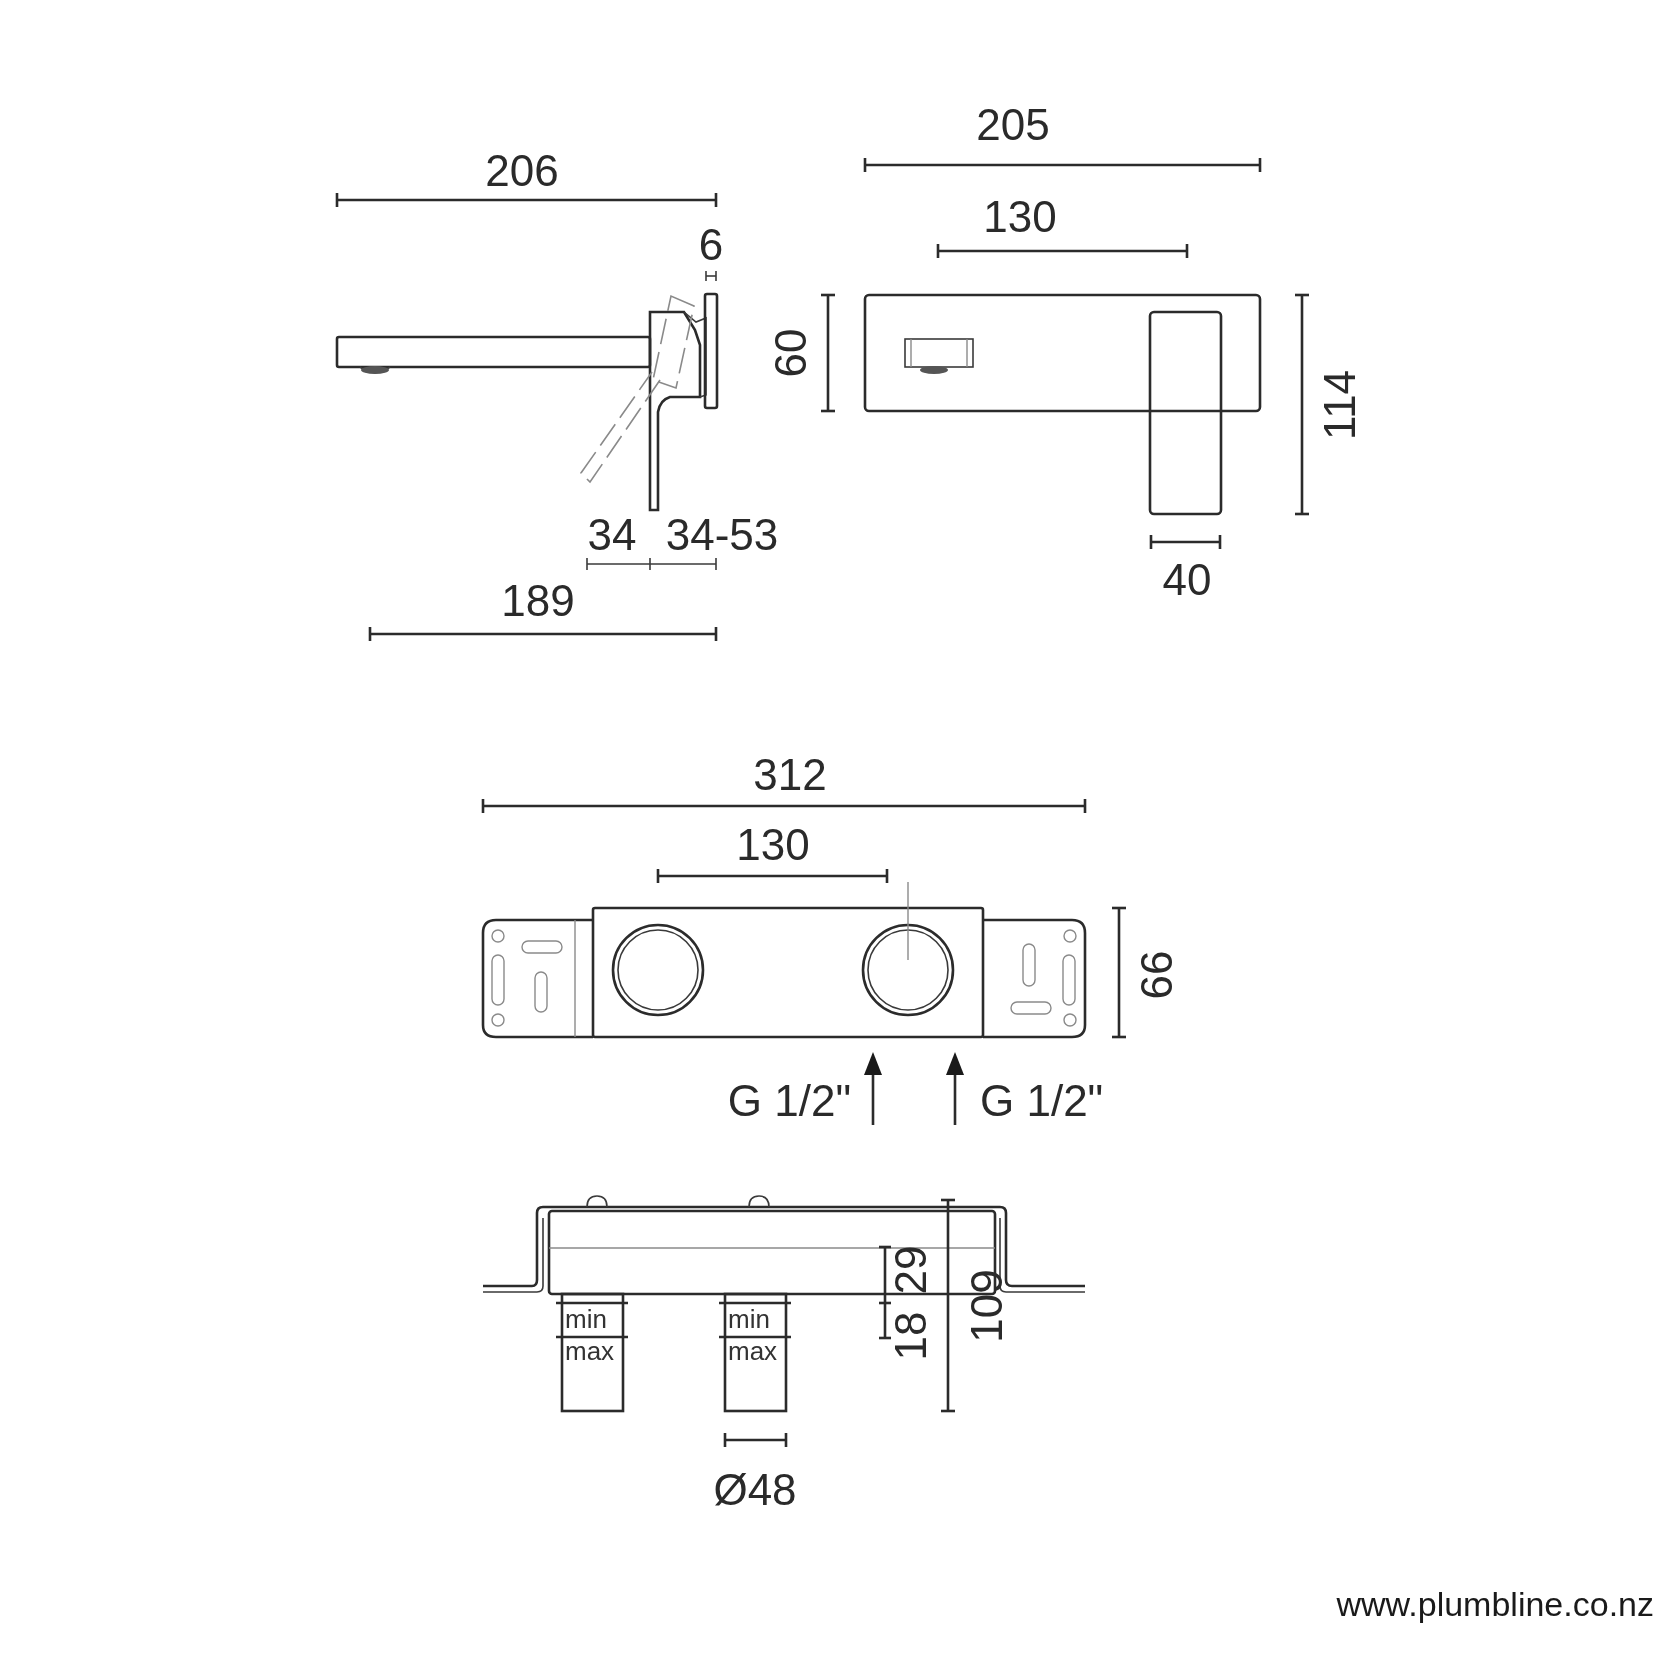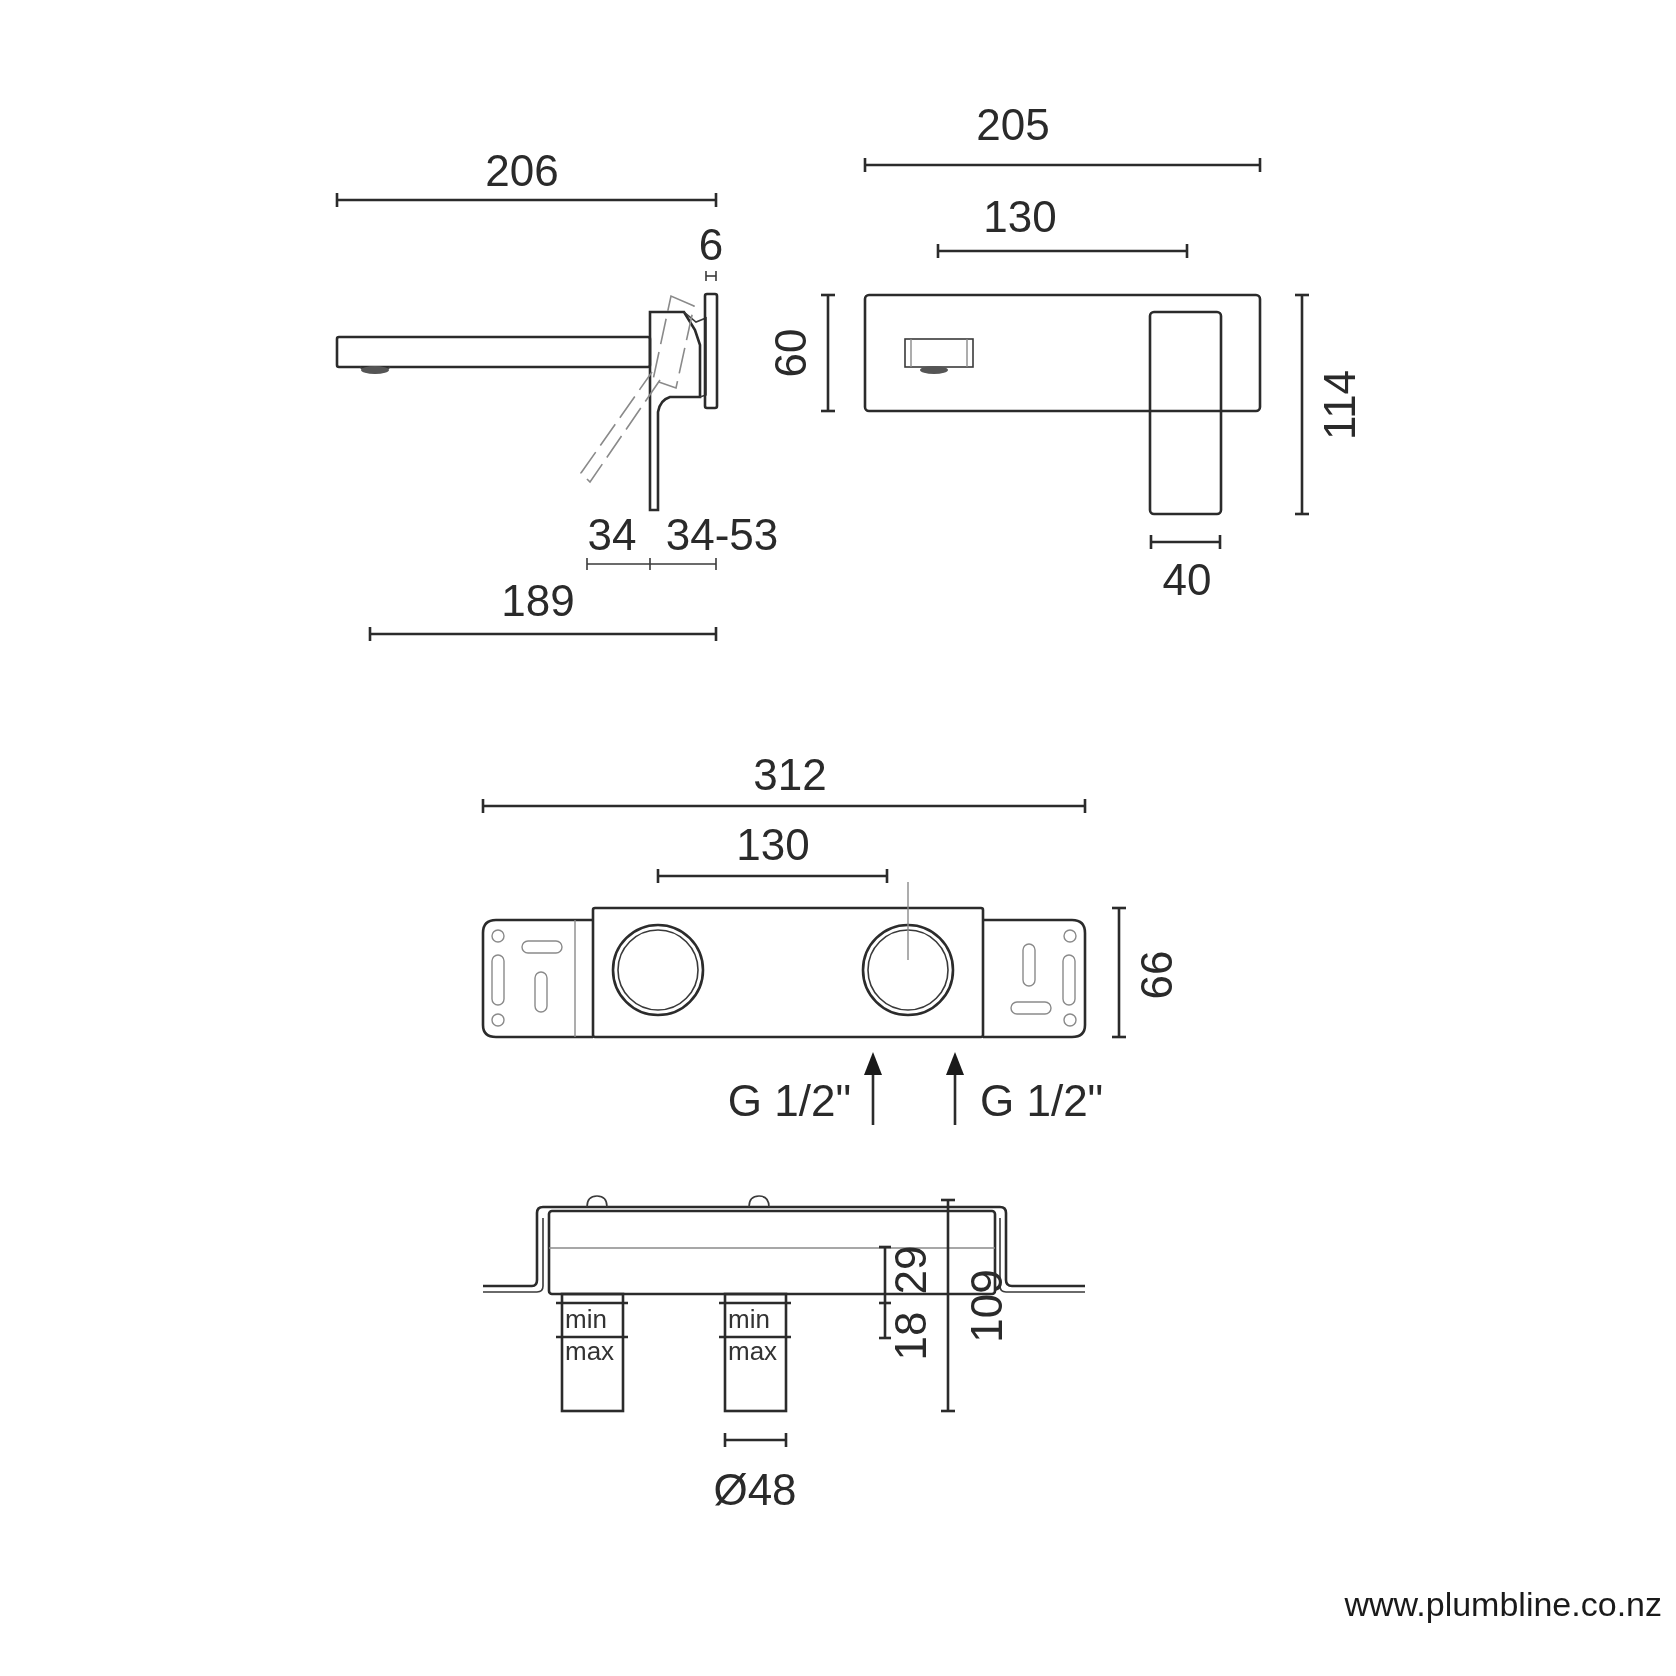--- a/index.html
+++ b/index.html
@@ -1,20 +1,20 @@
 <!DOCTYPE html>
 <html><head>
 <meta charset="utf-8">
 <style>
   html, body { margin: 0; padding: 0; background: #ffffff; }
   body { width: 1676px; height: 1676px; position: relative; overflow: hidden; }
   svg { position: absolute; left: 0; top: 0; }
   .dim-text { font-family: "Liberation Sans", sans-serif; font-size: 44px; fill: #2a2a2a; font-weight: 300; }
   .small-text { font-family: "Liberation Sans", sans-serif; font-size: 26px; fill: #333; }
-  .footer { position: absolute; right: 14px; bottom: 52px; font-family: "Liberation Sans", sans-serif; font-size: 34px; color: #1a1a1a; }
+  .footer { position: absolute; right: 22px; bottom: 52px; font-family: "Liberation Sans", sans-serif; font-size: 34px; color: #1a1a1a; }
   .ln { stroke: #2b2b2b; stroke-width: 2.6; fill: none; }
   .thin { stroke: #3a3a3a; stroke-width: 1.6; fill: none; }
   .lt { stroke: #8a8a8a; stroke-width: 1.4; fill: none; }
   .dash { stroke: #8a8a8a; stroke-width: 1.6; fill: none; stroke-dasharray: 26 8; }
 </style>
 </head>
 <body>
 
 <svg width="1676" height="1676" viewBox="0 0 1676 1676">
 

